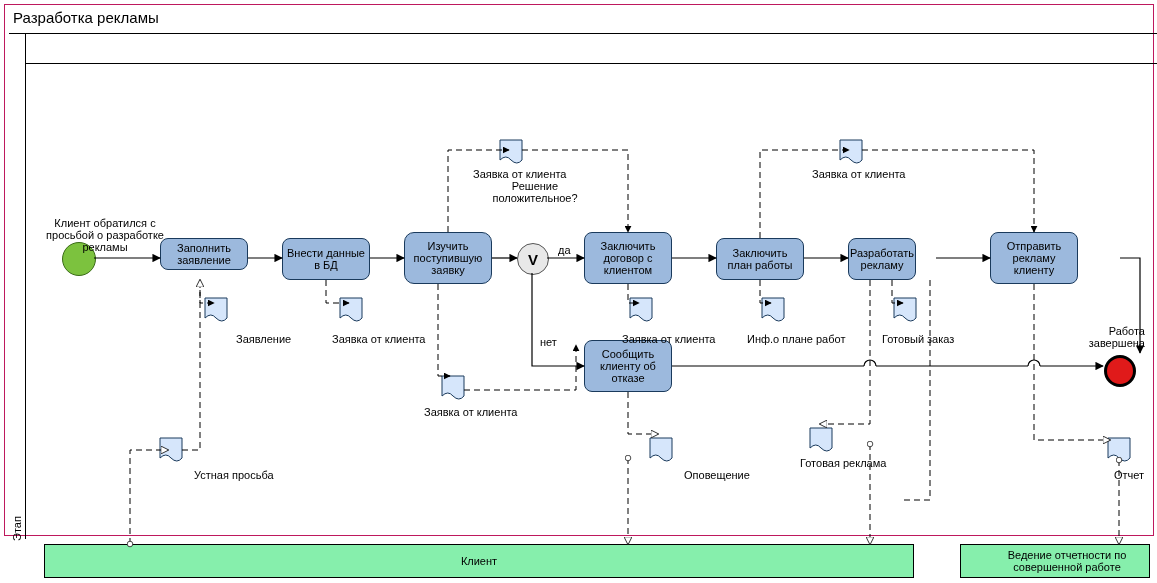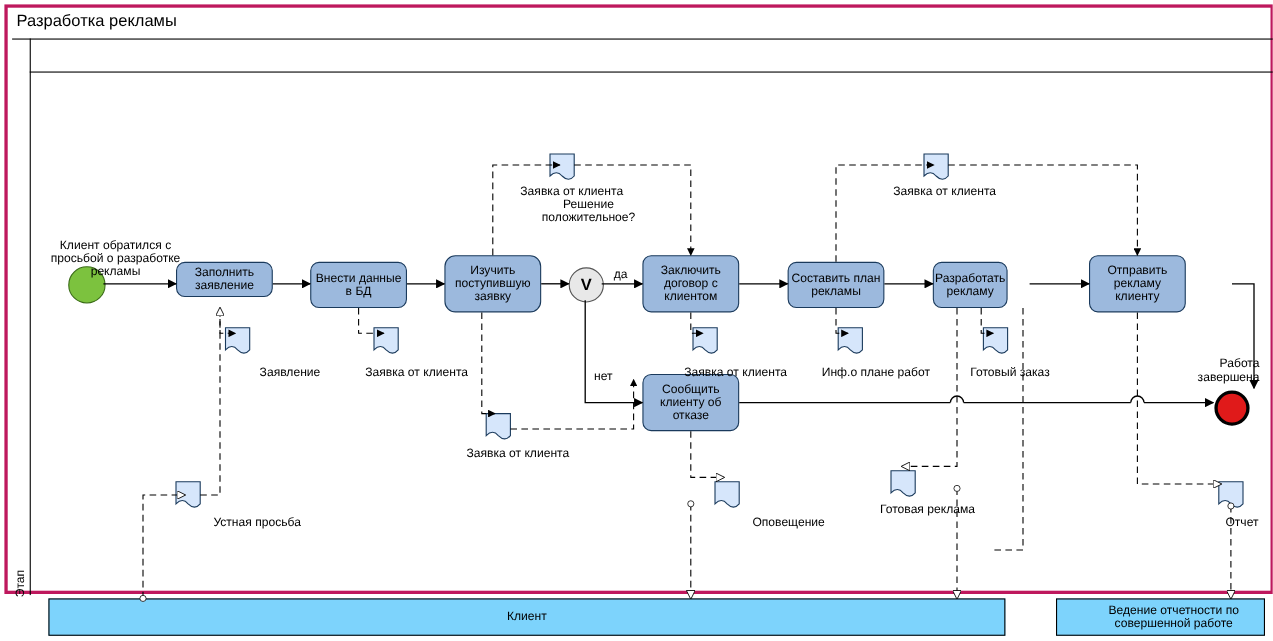--- a/index.html
+++ b/index.html
@@ -7,21 +7,21 @@
     font-family:Arial,Helvetica,sans-serif;
     font-size:11px;
     color:#000;
     background:#fff;
     width:1157px;height:583px;
     position:relative;
   }
   .pool{
     position:absolute;left:4px;top:4px;
     width:1148px;height:530px;
-    border:3px solid #be185d;
+    border:1px solid #be185d;
   }
   .pool-title{
     position:absolute;left:8px;top:4px;
     font-size:15px;
   }
   .lane-top{
     position:absolute;left:4px;top:28px;
     width:1148px;height:0;
     border-top:1px solid #000;
   }
@@ -80,21 +80,21 @@
     font-size:15px;font-weight:bold;
   }
 
   .lbl{
     position:absolute;font-size:11px;text-align:center;
   }
 
   .ext{
     position:absolute;
     border:1px solid #000;
-    background:#7dd3fc;
+    background:#86efac;
     font-size:11px;
     text-align:center;
     display:flex;align-items:center;justify-content:center;
     box-sizing:border-box;
   }
 
   svg{position:absolute;left:0;top:0;pointer-events:none;}
   .doc{fill:#d6e6fb;stroke:#1a3a5c;stroke-width:1;}
   .seq{stroke:#000;stroke-width:1.2;fill:none;}
   .msg{stroke:#000;stroke-width:1;fill:none;stroke-dasharray:6 4;}
@@ -130,21 +130,21 @@
 <div class="task" style="left:282px;top:238px;width:88px;height:42px;">
     <span>Внести данные в БД</span>
   </div>
 <div class="task" style="left:404px;top:232px;width:88px;height:52px;border-radius:10px;">
     <span>Изучить поступившую заявку</span>
   </div>
 <div class="task" style="left:584px;top:232px;width:88px;height:52px;">
     <span>Заключить договор с клиентом</span>
   </div>
 <div class="task" style="left:716px;top:238px;width:88px;height:42px;">
-    <span>Составить план рекламы</span>
+    <span>Заключить план работы</span>
   </div>
 <div class="task" style="left:848px;top:238px;width:68px;height:42px;">
     <span>Разработать рекламу</span>
   </div>
 <div class="task" style="left:990px;top:232px;width:88px;height:52px;">
     <span>Отправить рекламу клиенту</span>
   </div>
 <div class="task" style="left:584px;top:340px;width:88px;height:52px;">
     <span>Сообщить клиенту об отказе</span>
   </div>

